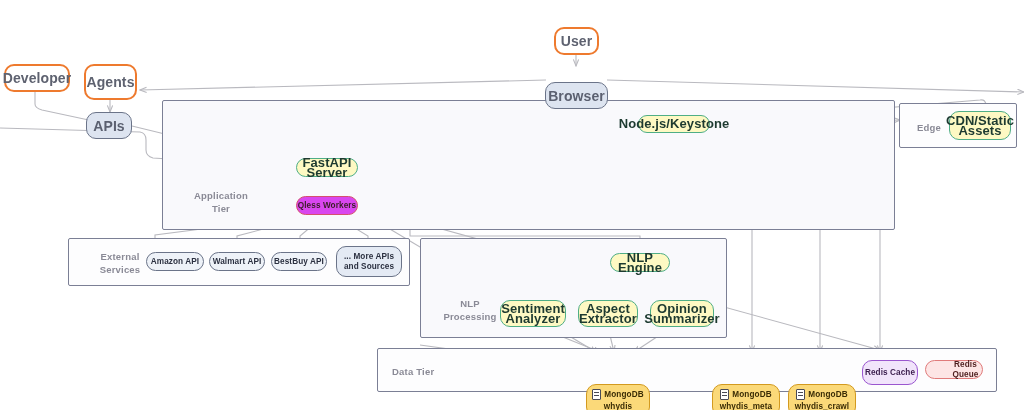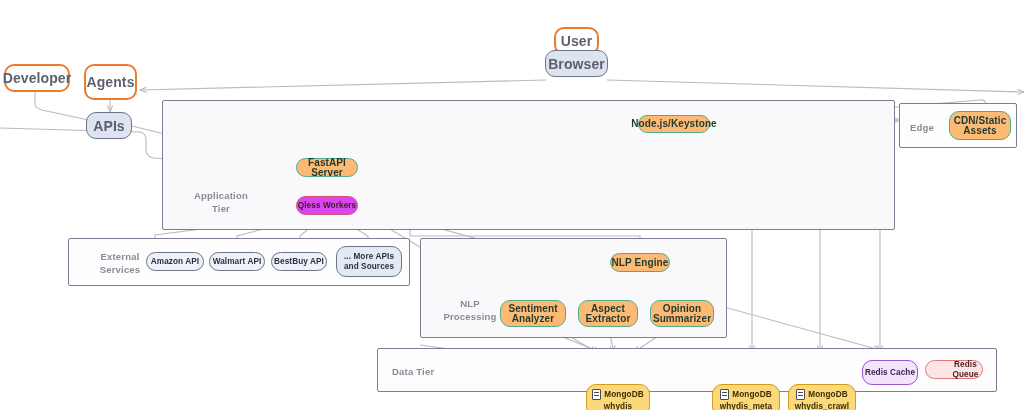--- a/index.html
+++ b/index.html
@@ -57,22 +57,22 @@
     font-size:14px;line-height:16px;
   }
   
   .n-ext{
     background:#eef2f8;border:1.2px solid #6b7489;color:#2b3040;
     font-size:8.2px;line-height:10px;
   }
   .n-ext.alt{background:#e4eaf4;}
   
   .n-green{
-    background:#fdba74;border:1.2px solid #4fae86;color:#1d3a30;
-    font-size:10px;line-height:10px;
+    background:#fef9c3;border:1.2px solid #4fae86;color:#1d3a30;
+    font-size:13px;line-height:10px;
   }
   
   .n-pink{
     background:#d946ef;border:1.2px solid #d4506f;color:#3a1d26;
     font-size:8.2px;line-height:10px;
   }
   
   .n-mongo{
     background:#fbd979;border:1.3px solid #d39a1f;color:#3a2c05;
     font-size:8.2px;line-height:11px;
@@ -173,32 +173,32 @@
   <div class="group" style="left:420px;top:238px;width:307px;height:100px;">
     <div class="group-label" style="left:12px;top:58px;width:74px;">NLP
 Processing</div>
   </div>
 
   <div class="group plain" style="left:377px;top:348px;width:620px;height:44px;">
     <div class="group-label" style="left:14px;top:16px;width:60px;text-align:left;">Data Tier</div>
   </div>
 
   <div class="group plain" style="left:899px;top:103px;width:118px;height:45px;">
-    <div class="group-label" style="left:10px;top:17px;width:38px;text-align:left;">Edge</div>
+    <div class="group-label" style="left:10px;top:17px;width:38px;text-align:center;">Edge</div>
   </div>
 
   <div class="node n-actor" style="left:4px;top:64px;width:66px;height:28px;">Developer</div>
 
   <div class="node n-actor" style="left:84px;top:64px;width:53px;height:36px;">Agents</div>
 
   <div class="node n-actor" style="left:554px;top:27px;width:45px;height:28px;">User</div>
 
   <div class="node n-client" style="left:86px;top:112px;width:46px;height:27px;">APIs</div>
 
-  <div class="node n-client" style="left:545px;top:50px;width:63px;height:27px;">Browser</div>
+  <div class="node n-client" style="left:545px;top:82px;width:63px;height:27px;">Browser</div>
 
   <div class="node n-green" style="left:638px;top:115px;width:72px;height:18px;">Node.js/Keystone</div>
 
   <div class="node n-green" style="left:296px;top:158px;width:62px;height:19px;">FastAPI Server</div>
 
   <div class="node n-pink" style="left:296px;top:196px;width:62px;height:19px;">Qless Workers</div>
 
   <div class="node n-ext" style="left:146px;top:252px;width:58px;height:19px;">Amazon API</div>
 
   <div class="node n-ext" style="left:209px;top:252px;width:56px;height:19px;">Walmart API</div>

